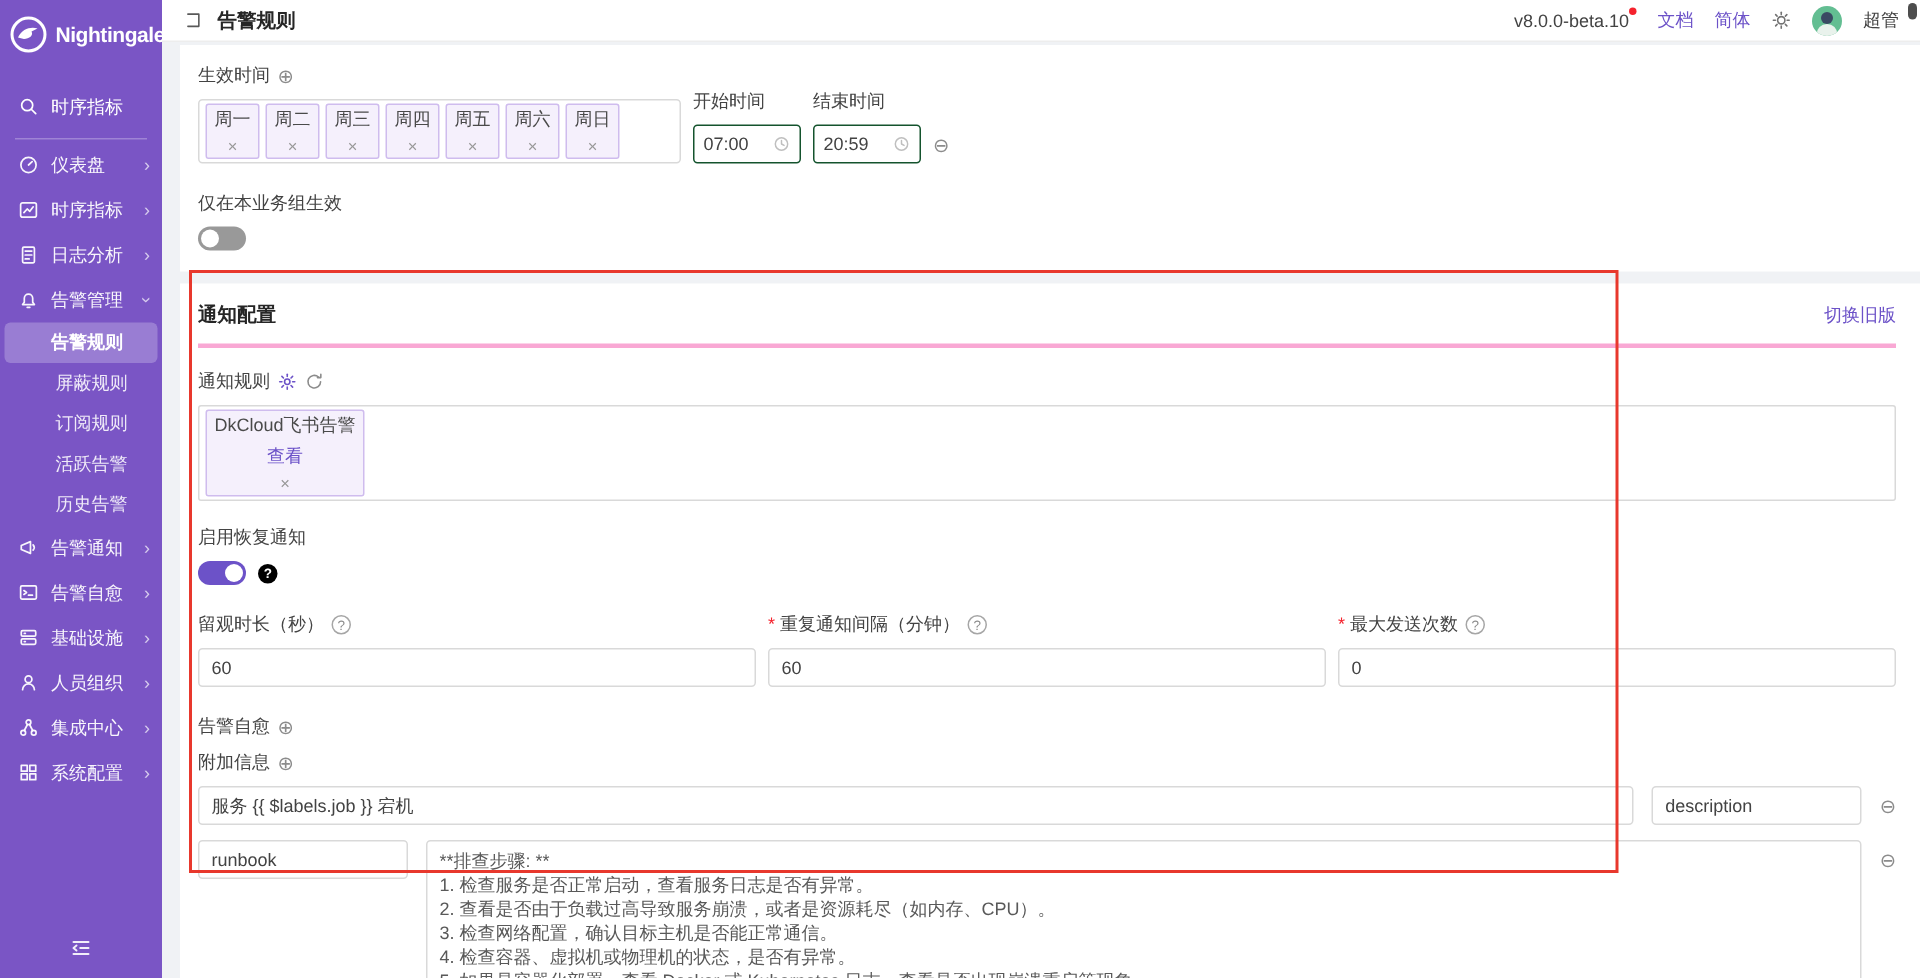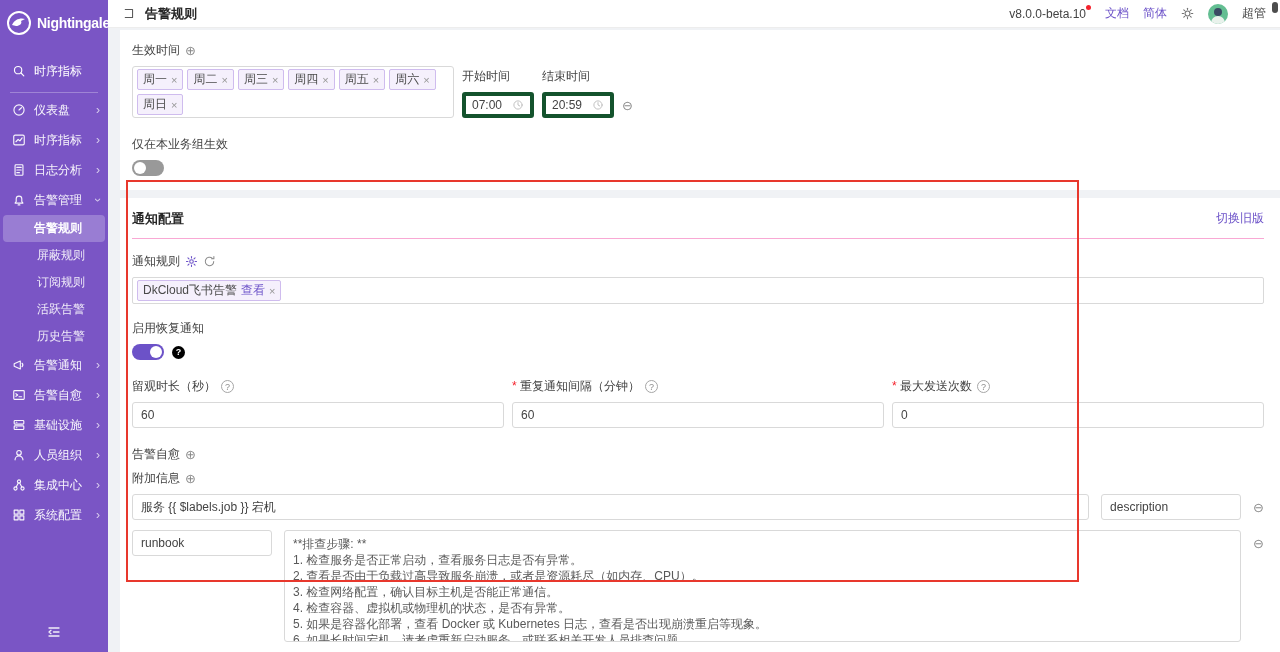--- a/index.html
+++ b/index.html
@@ -47,36 +47,36 @@
   .card2 { padding:12px 16px 22px 12px; margin-bottom:14px; }
 
   .field-label { color:#434343; margin-bottom:7px; display:flex; align-items:center; gap:5px; }
   .req::before { content:"* "; color:#f5222d; }
   .circle-glyph { color:#8c8c8c; font-size:13px; line-height:1; cursor:pointer; }
   .qmark { width:13px; height:13px; border:1px solid #a6a6a6; border-radius:50%; color:#8c8c8c; font-size:9px; display:inline-flex; align-items:center; justify-content:center; cursor:pointer; }
   .qmark-dark { width:13px; height:13px; background:#000; border-radius:50%; color:#fff; font-size:9px; font-weight:bold; display:inline-flex; align-items:center; justify-content:center; cursor:pointer; }
 
   .row { display:flex; align-items:flex-end; gap:8px; }
   .tags-box { width:322px; min-height:26px; border:1px solid #d9d9d9; border-radius:3px; padding:2px 4px; display:flex; align-items:center; gap:4px; flex-wrap:wrap; background:#fff; }
-  .tag { background:#f5f0fc; border:1px solid #cfbcee; border-radius:2px; padding:1px 5px; display:inline-flex; align-items:center; gap:4px; color:#4a4a4a; font-size:12px; }
+  .tag { background:#f5f0fc; border:1px solid #cfbcee; border-radius:2px; padding:1px 5px; display:inline-flex; align-items:center; gap:4px; color:#4a4a4a; font-size:12px;flex-direction:column; }
   .tag .x { color:#979797; cursor:pointer; font-size:11px; }
   .tag .view { color:#6C52C8; cursor:pointer; }
 
-  .time-input { width:72px; height:26px; border:4px solid #14532d; border-radius:3px; display:flex; align-items:center; padding:0 6px; gap:4px; background:#fff; }
+  .time-input { width:72px; height:26px; border:1px solid #14532d; border-radius:3px; display:flex; align-items:center; padding:0 6px; gap:4px; background:#fff; }
   .time-input input { border:none; outline:none; width:100%; font-size:12px; color:#434343; font-family:inherit; }
   .clock { color:#bfbfbf; }
   .minus-end { margin-bottom:6px; }
 
   .toggle { width:32px; height:16px; border-radius:9px; position:relative; cursor:pointer; display:inline-block; }
   .toggle .knob { position:absolute; top:2px; width:12px; height:12px; border-radius:50%; background:#fff; }
   .toggle.off { background:#999; } .toggle.off .knob { left:2px; }
   .toggle.on { background:#6C52C8; } .toggle.on .knob { right:2px; }
   .toggle-row { display:flex; align-items:center; gap:8px; color:#595959; }
 
-  .card2-head { display:flex; align-items:flex-start; justify-content:space-between; padding-bottom:10px; border-bottom:1px solid #f9a8d4; margin-bottom:14px; }
+  .card2-head { display:flex; align-items:flex-end; justify-content:space-between; padding-bottom:10px; border-bottom:3px solid #f9a8d4; margin-bottom:14px; }
   .section-title { font-size:13px; font-weight:bold; color:#262626; }
   .legacy-link { color:#6C52C8; cursor:pointer; }
 
   .select-box { width:100%; min-height:26px; border:1px solid #d9d9d9; border-radius:2px; padding:2px 4px; display:flex; align-items:flex-start; gap:4px; background:#fff; }
   .gear-ico { color:#6C52C8; cursor:pointer; }
   .refresh-ico { color:#8c8c8c; cursor:pointer; }
 
   .triple { display:flex; gap:8px; margin-top:18px; }
   .triple > div { flex:1; }
   .text-input { width:100%; height:26px; border:1px solid #d9d9d9; border-radius:3px; padding:0 8px; font-size:12px; color:#434343; background:#fff; outline:none; font-family:inherit; }

